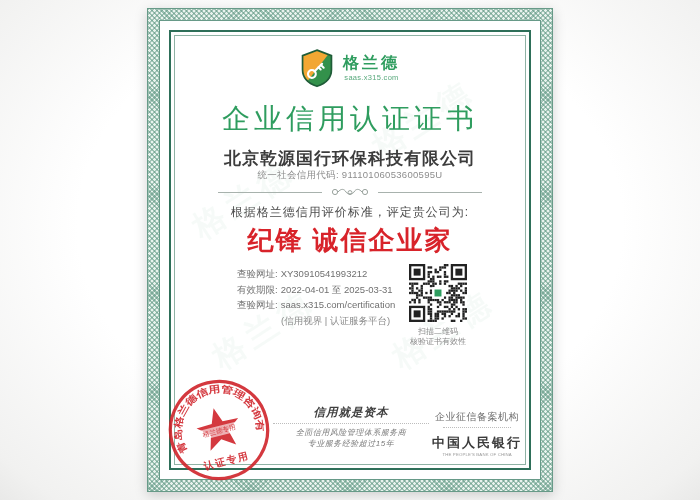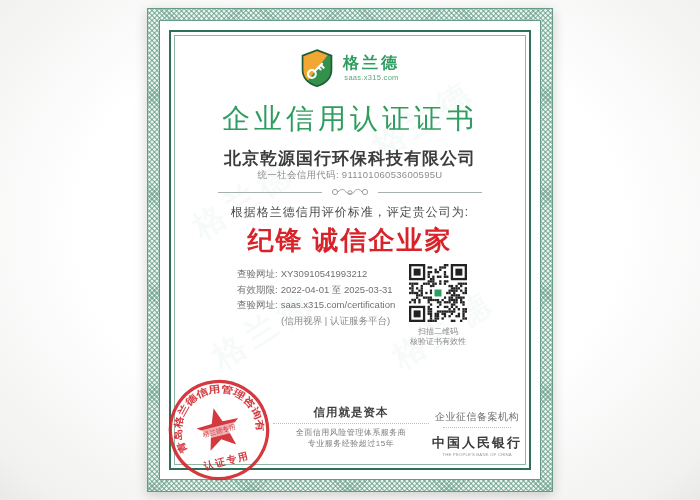--- a/index.html
+++ b/index.html
@@ -46,21 +46,21 @@
   .details{left:90px;top:258px;font-size:9.5px;color:#707070;line-height:15.5px;white-space:nowrap;}
   .details .lbl{margin-right:3px;}
   .details .note{padding-left:44px;color:#8a8a8a;}
 
   .qr-block{left:246px;top:256px;width:90px;text-align:center;}
   .qr-block svg{display:block;margin:0 auto;background:#fff;}
   .qr-caption{font-size:8px;color:#8a8a8a;line-height:10px;margin-top:5px;}
 
   .seal{left:18px;top:368px;width:108px;height:108px;transform:rotate(-14deg);opacity:.9;}
 
-  .footer-center{left:112px;top:397px;width:184px;text-align:center;}
+  .footer-center{left:112px;top:397px;width:184px;text-align:center;font-style:italic;}
   .slogan{font-size:11.5px;font-weight:bold;color:#3f3f3f;letter-spacing:1px;}
   .dots{border-top:1px dotted #bdbdbd;margin:3px 14px 3px 14px;height:0;}
   .footer-line{font-size:8px;color:#7c7c7c;line-height:11px;letter-spacing:.5px;}
 
   .footer-right{left:282px;top:402px;width:96px;text-align:center;}
   .fr-caption{font-size:10px;color:#6e6e6e;letter-spacing:.5px;}
   .bank-cn{font-family:"Liberation Serif","DejaVu Serif",serif;font-size:13px;font-weight:bold;color:#3b3b3b;letter-spacing:2px;margin-top:6px;white-space:nowrap;}
   .bank-en{font-size:6px;color:#999;transform:scale(.72);transform-origin:50% 0;white-space:nowrap;letter-spacing:.2px;}
 
   .wm{position:absolute;font-size:32px;color:#2f9d5f;opacity:.04;font-weight:bold;letter-spacing:6px;transform:rotate(-33deg);pointer-events:none;}

